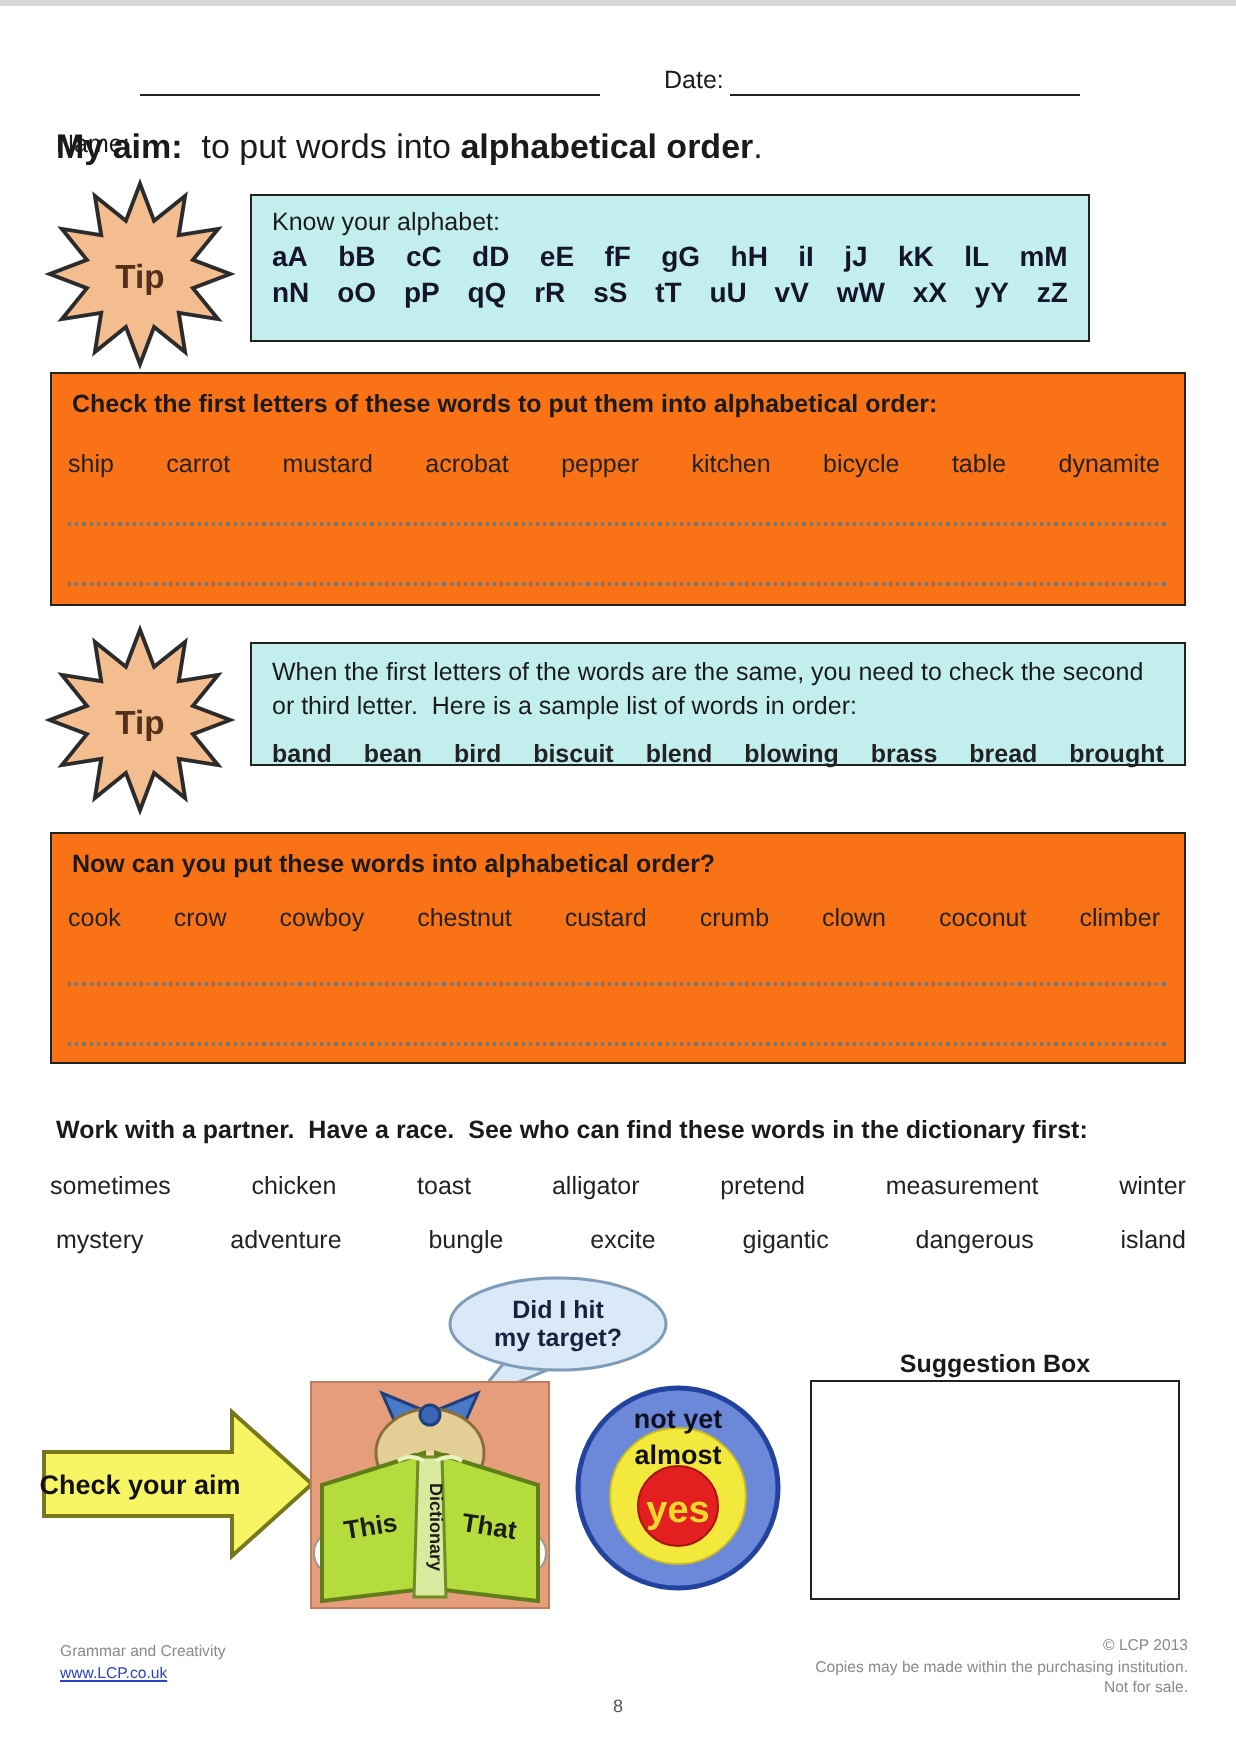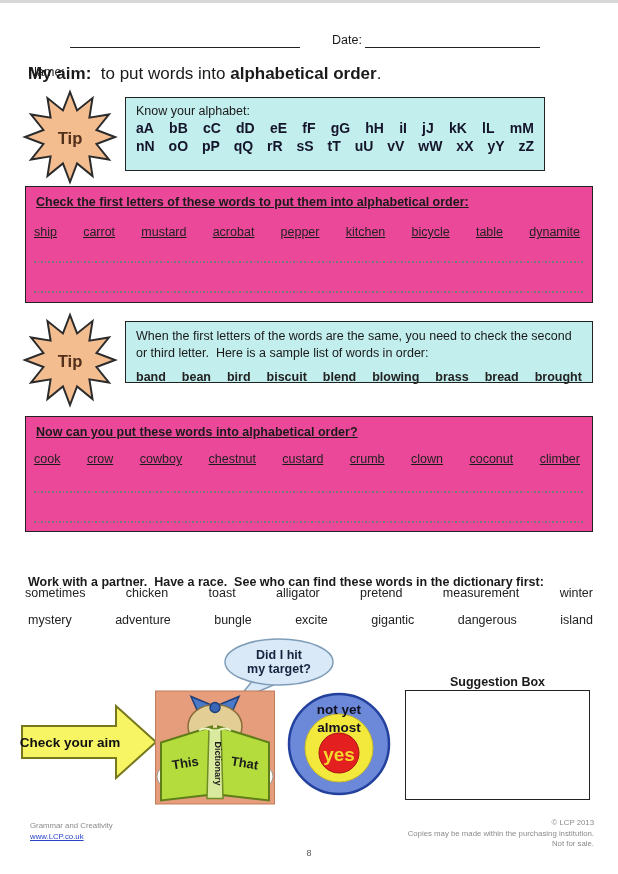--- a/index.html
+++ b/index.html
@@ -15,26 +15,26 @@
   .fill-line { border-bottom:1.3px solid #222; }
   .aim-row { font-size:17px; white-space:pre-wrap; }
 
   .tipbox {
     background:#c3eeee; border:1px solid #222; padding:6px 10px;
   }
   .tip-head { font-size:12.5px; margin-bottom:1px; }
   .alpha-row { display:flex; justify-content:space-between; font-weight:bold; font-size:14px; color:#14142a; line-height:18px;text-align:center; }
   .tip-par { font-size:12.5px; line-height:17px; white-space:pre-wrap; }
 
-  .exbox { border:1.4px solid #222; background:#ec4899;text-decoration:underline; }
+  .exbox { border:1.4px solid #222; background:#f97316; }
   .ex-head { font-size:12.5px; font-weight:bold; padding:8px 10px 0 10px; }
   .word-row { display:flex; justify-content:space-between; font-size:12.5px; color:#222; }
   .dotline { height:2px; background-image:repeating-linear-gradient(90deg,#777 0 1.6px,transparent 1.6px 3.6px); }
 
-  .partner-head { font-size:12.5px; font-weight:bold; white-space:pre-wrap;margin-top:17px; }
+  .partner-head { font-size:12.5px; font-weight:bold; white-space:pre-wrap; }
 
   .suggestion-title { font-size:12.5px; font-weight:bold; text-align:center; }
   .suggestion-box { border:1.5px solid #222; background:#fff; }
 
   .footer-small { font-size:7.8px; color:#8a8a8a; line-height:10.5px; }
   .footer-link { font-size:7.8px; color:#2a44c8; text-decoration:underline; line-height:10.5px; }
   .footer-right { text-align:right; }
   .page-num { font-size:9px; color:#555; text-align:center; }
 
   svg text { font-family:"Liberation Sans", sans-serif; }

